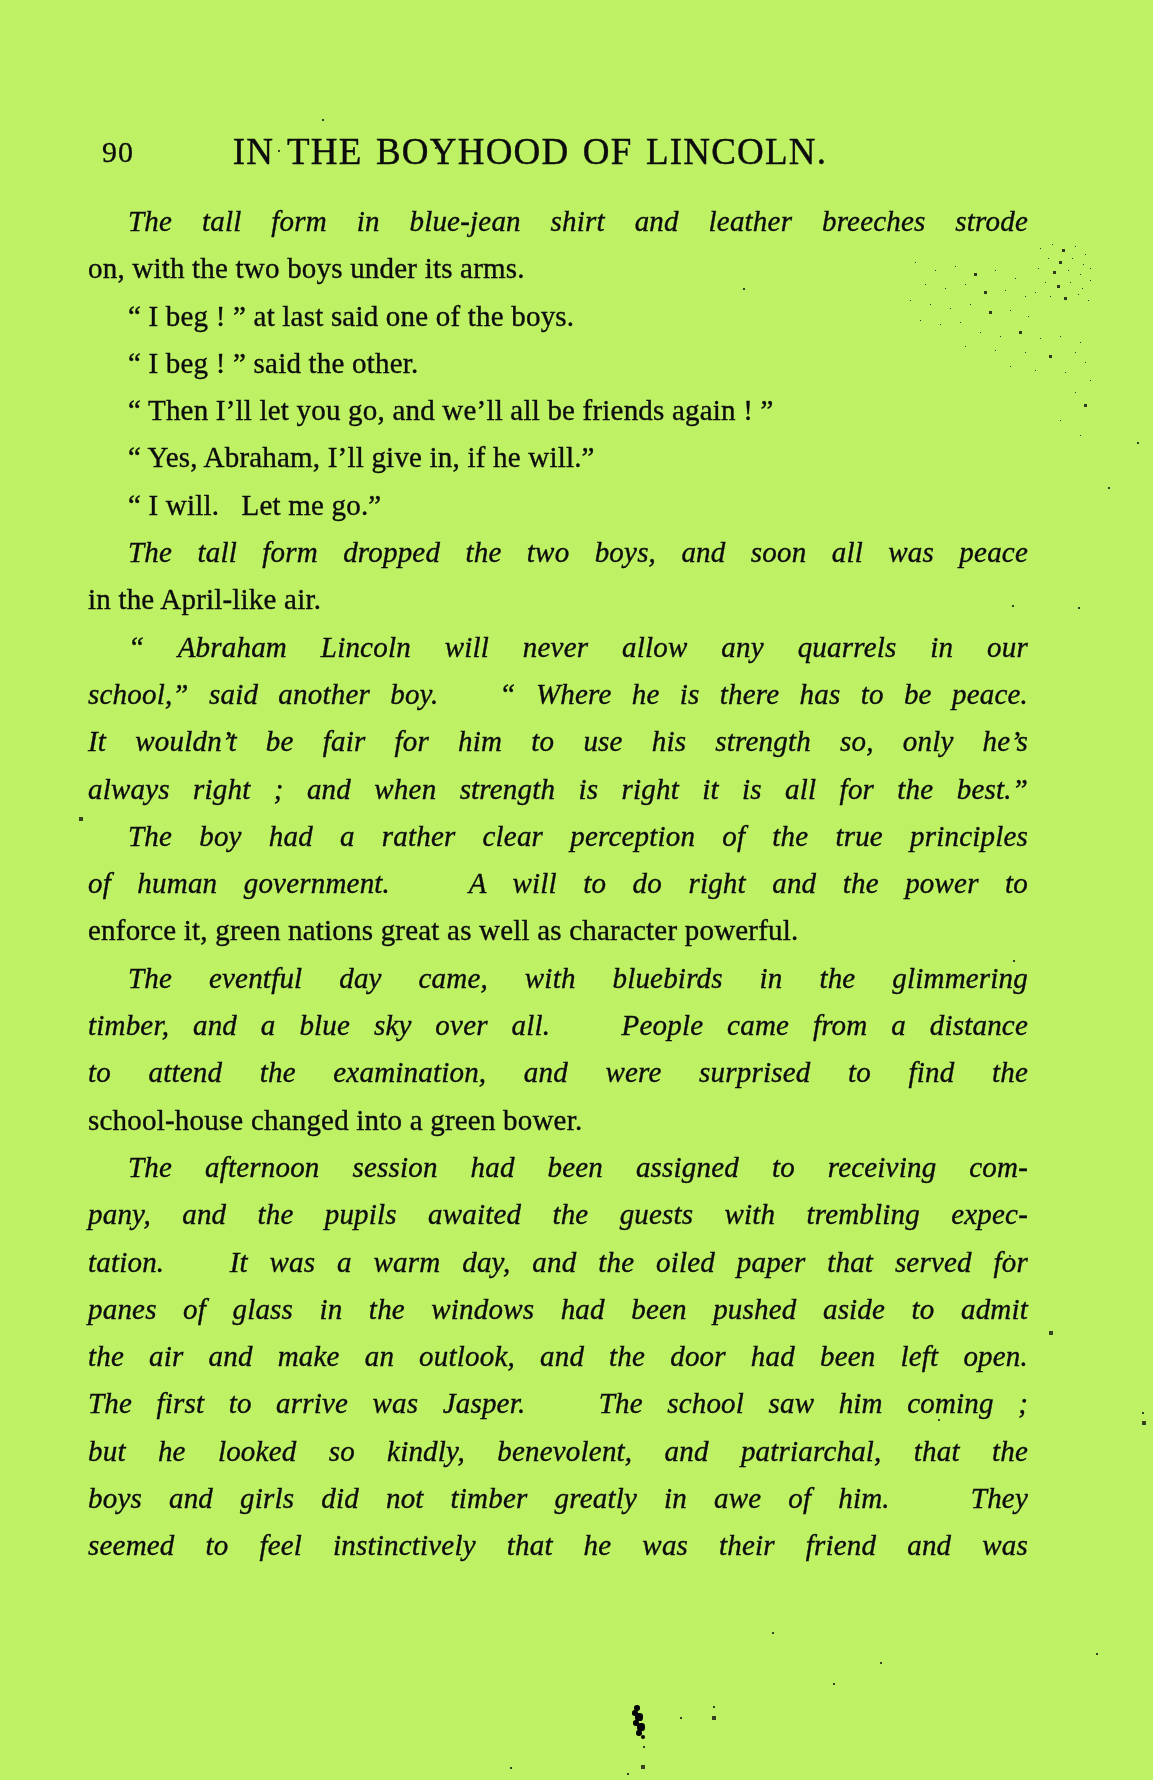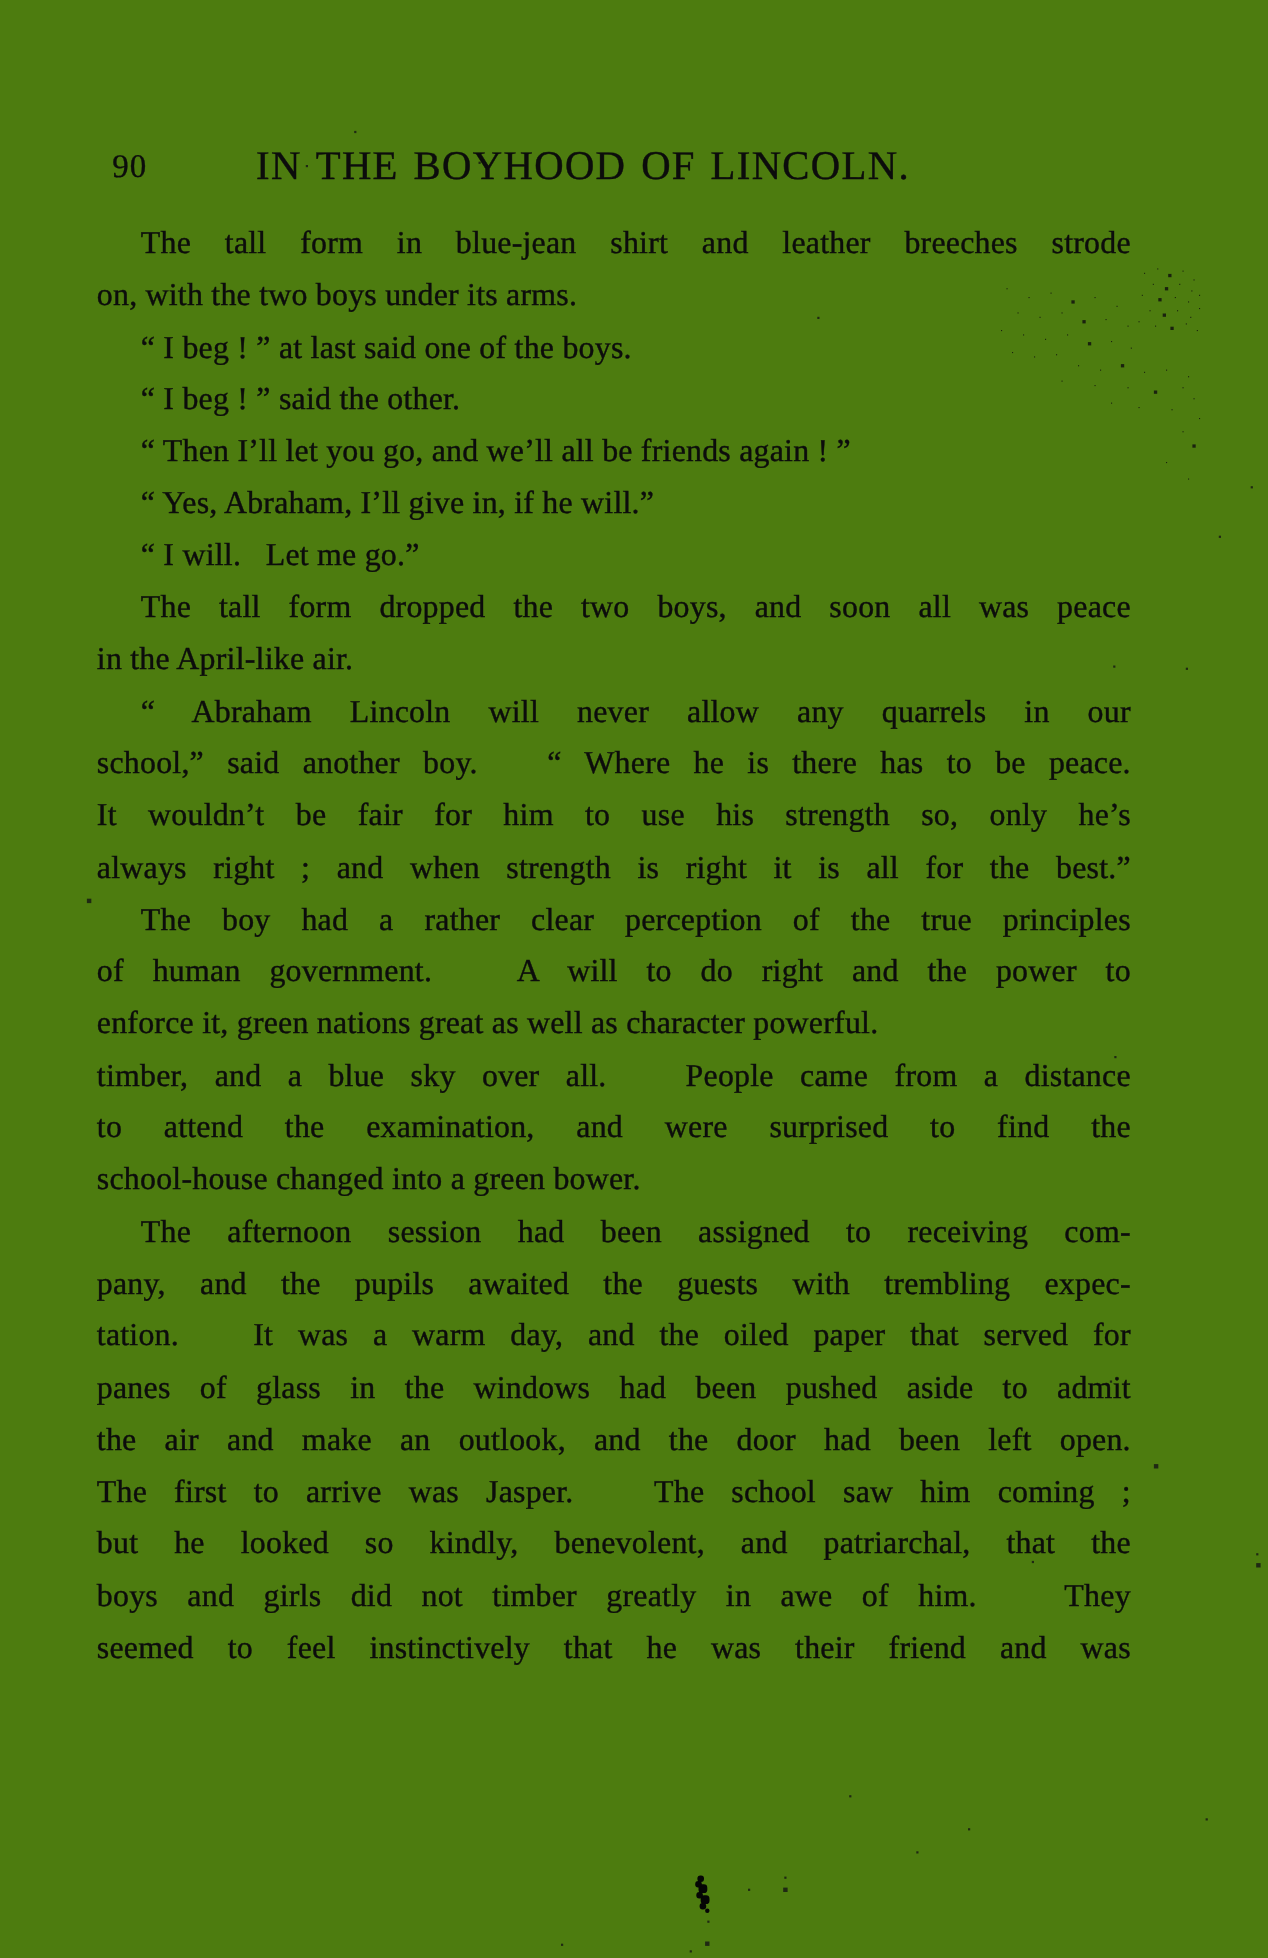--- a/index.html
+++ b/index.html
@@ -4,21 +4,21 @@
 <style>
   html, body {
     margin: 0;
     padding: 0;
     background: #ffffff;
   }
   #scan-page {
     position: relative;
     width: 1153px;
     height: 1780px;
-    background: #4d7c0f;
+    background: #bef264;
     overflow: hidden;
     font-family: "Liberation Serif", serif;
     color: #0c0c0c;
   }
   
   #page-header {
     position: absolute;
     left: 88px;
     top: 130px;
     width: 940px;
@@ -57,20 +57,21 @@
     height: 47.3px;
     font-size: 29px;
     text-align: left;
     letter-spacing: 0.2px;
     -webkit-text-stroke: 0.35px #0c0c0c;
   }
   .line.indent { padding-left: 40px; }
   .line.justify {
     text-align: justify;
     text-align-last: justify;
+    font-style: italic;
   }
   
   .noise, .noise * { pointer-events: none; }
   #speckle-cloud {
     position: absolute;
     left: 880px;
     top: 240px;
     width: 1px;
     height: 1px;
     color: rgba(15,15,15,0.82);
@@ -142,20 +143,21 @@
       <div class="line indent">“ I will.   Let me go.”</div>
       <div class="line indent justify">The tall form dropped the two boys, and soon all was peace</div>
       <div class="line">in the April-like air.</div>
       <div class="line indent justify">“ Abraham Lincoln will never allow any quarrels in our</div>
       <div class="line justify">school,” said another boy.   “ Where he is there has to be peace.</div>
       <div class="line justify">It wouldn’t be fair for him to use his strength so, only he’s</div>
       <div class="line justify">always right ; and when strength is right it is all for the best.”</div>
       <div class="line indent justify">The boy had a rather clear perception of the true principles</div>
       <div class="line justify">of human government.   A will to do right and the power to</div>
       <div class="line">enforce it, green nations great as well as character powerful.</div>
+      <div class="line indent justify">The eventful day came, with bluebirds in the glimmering</div>
       <div class="line justify">timber, and a blue sky over all.   People came from a distance</div>
       <div class="line justify">to attend the examination, and were surprised to find the</div>
       <div class="line">school-house changed into a green bower.</div>
       <div class="line indent justify">The afternoon session had been assigned to receiving com-</div>
       <div class="line justify">pany, and the pupils awaited the guests with trembling expec-</div>
       <div class="line justify">tation.   It was a warm day, and the oiled paper that served for</div>
       <div class="line justify">panes of glass in the windows had been pushed aside to admit</div>
       <div class="line justify">the air and make an outlook, and the door had been left open.</div>
       <div class="line justify">The first to arrive was Jasper.   The school saw him coming ;</div>
       <div class="line justify">but he looked so kindly, benevolent, and patriarchal, that the</div>

